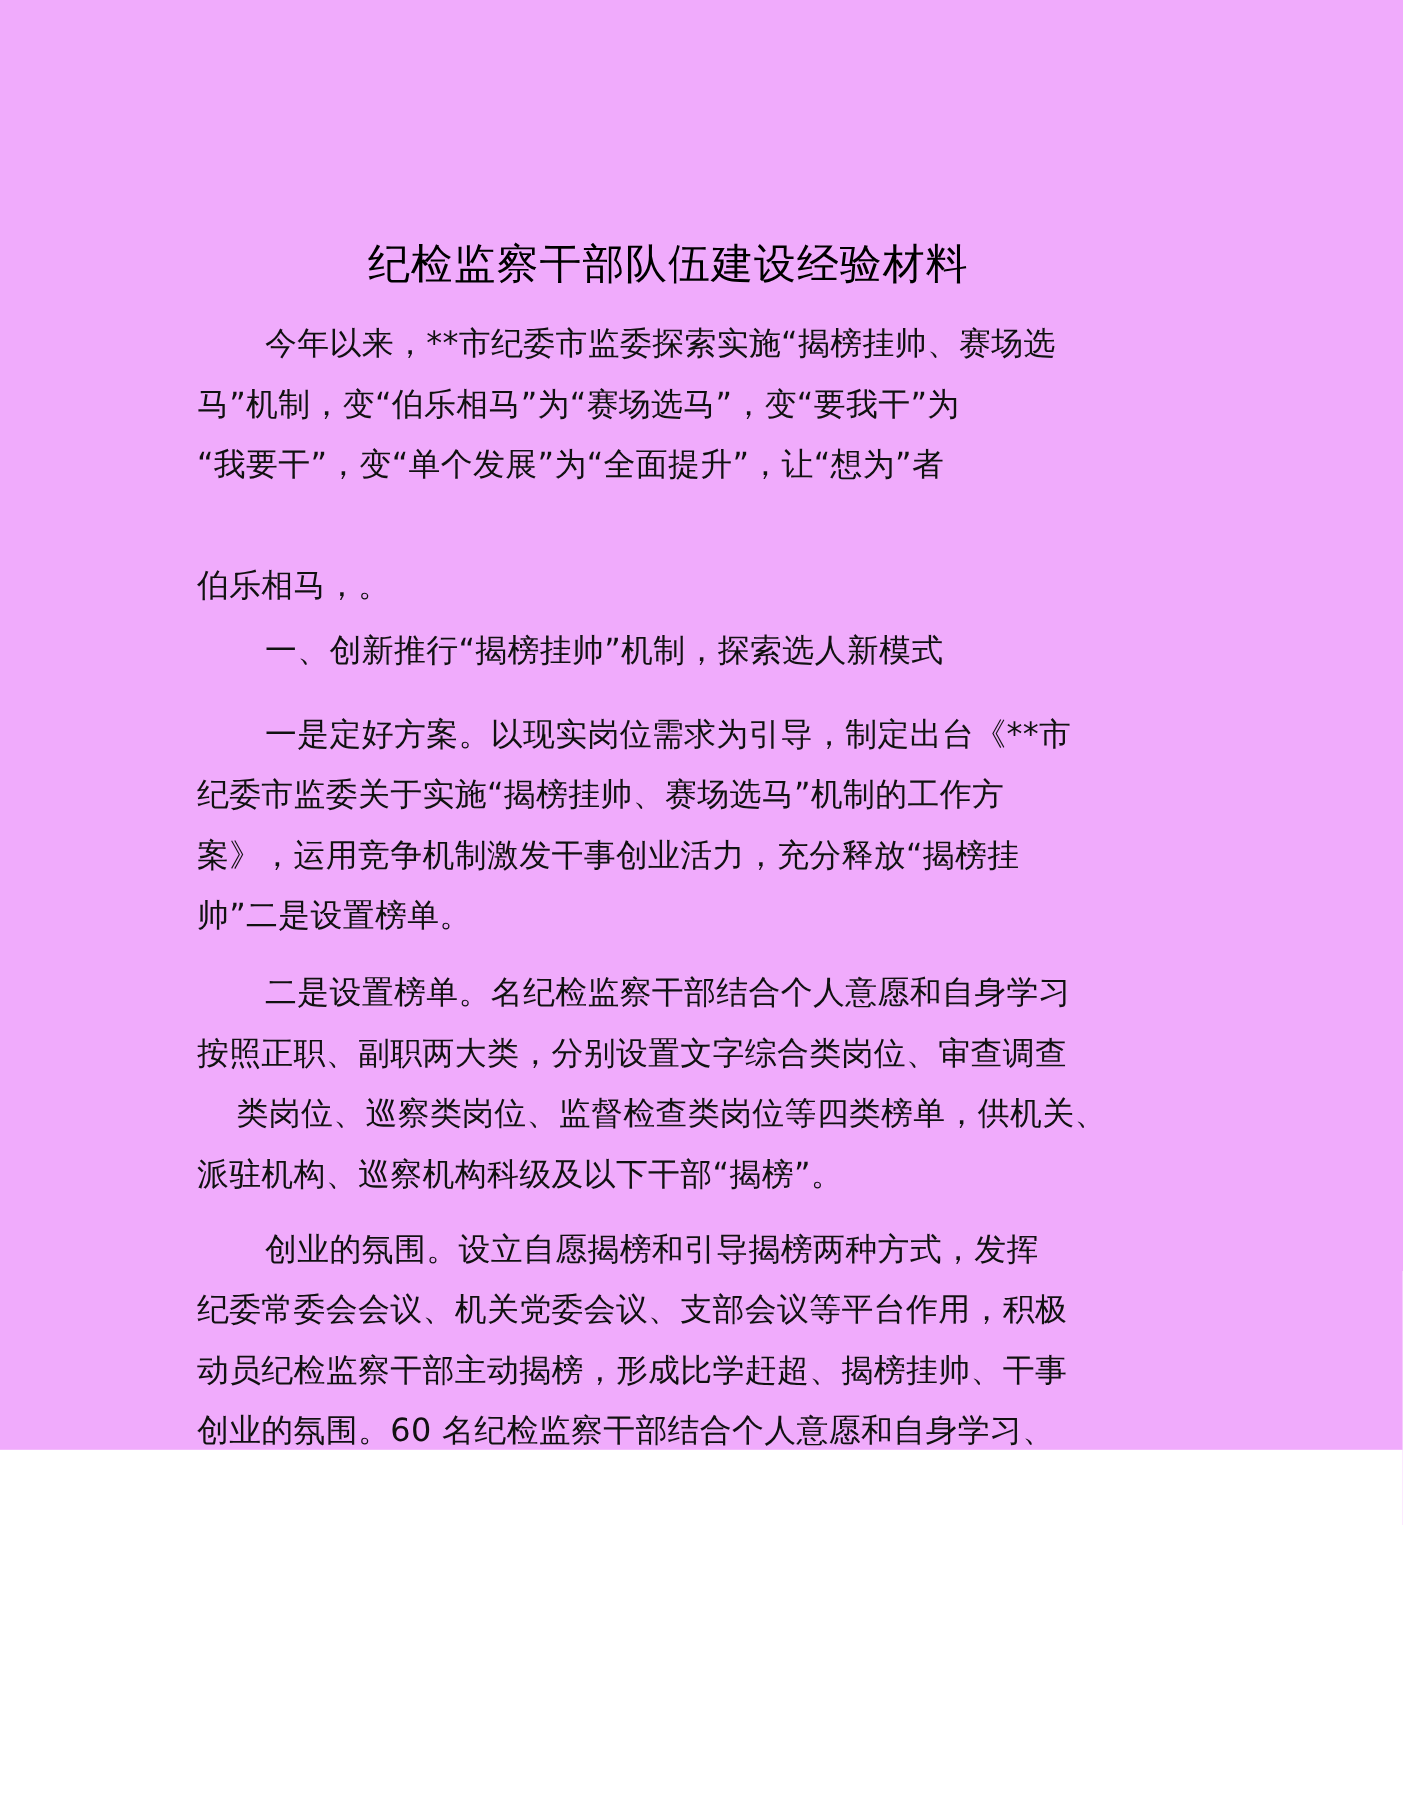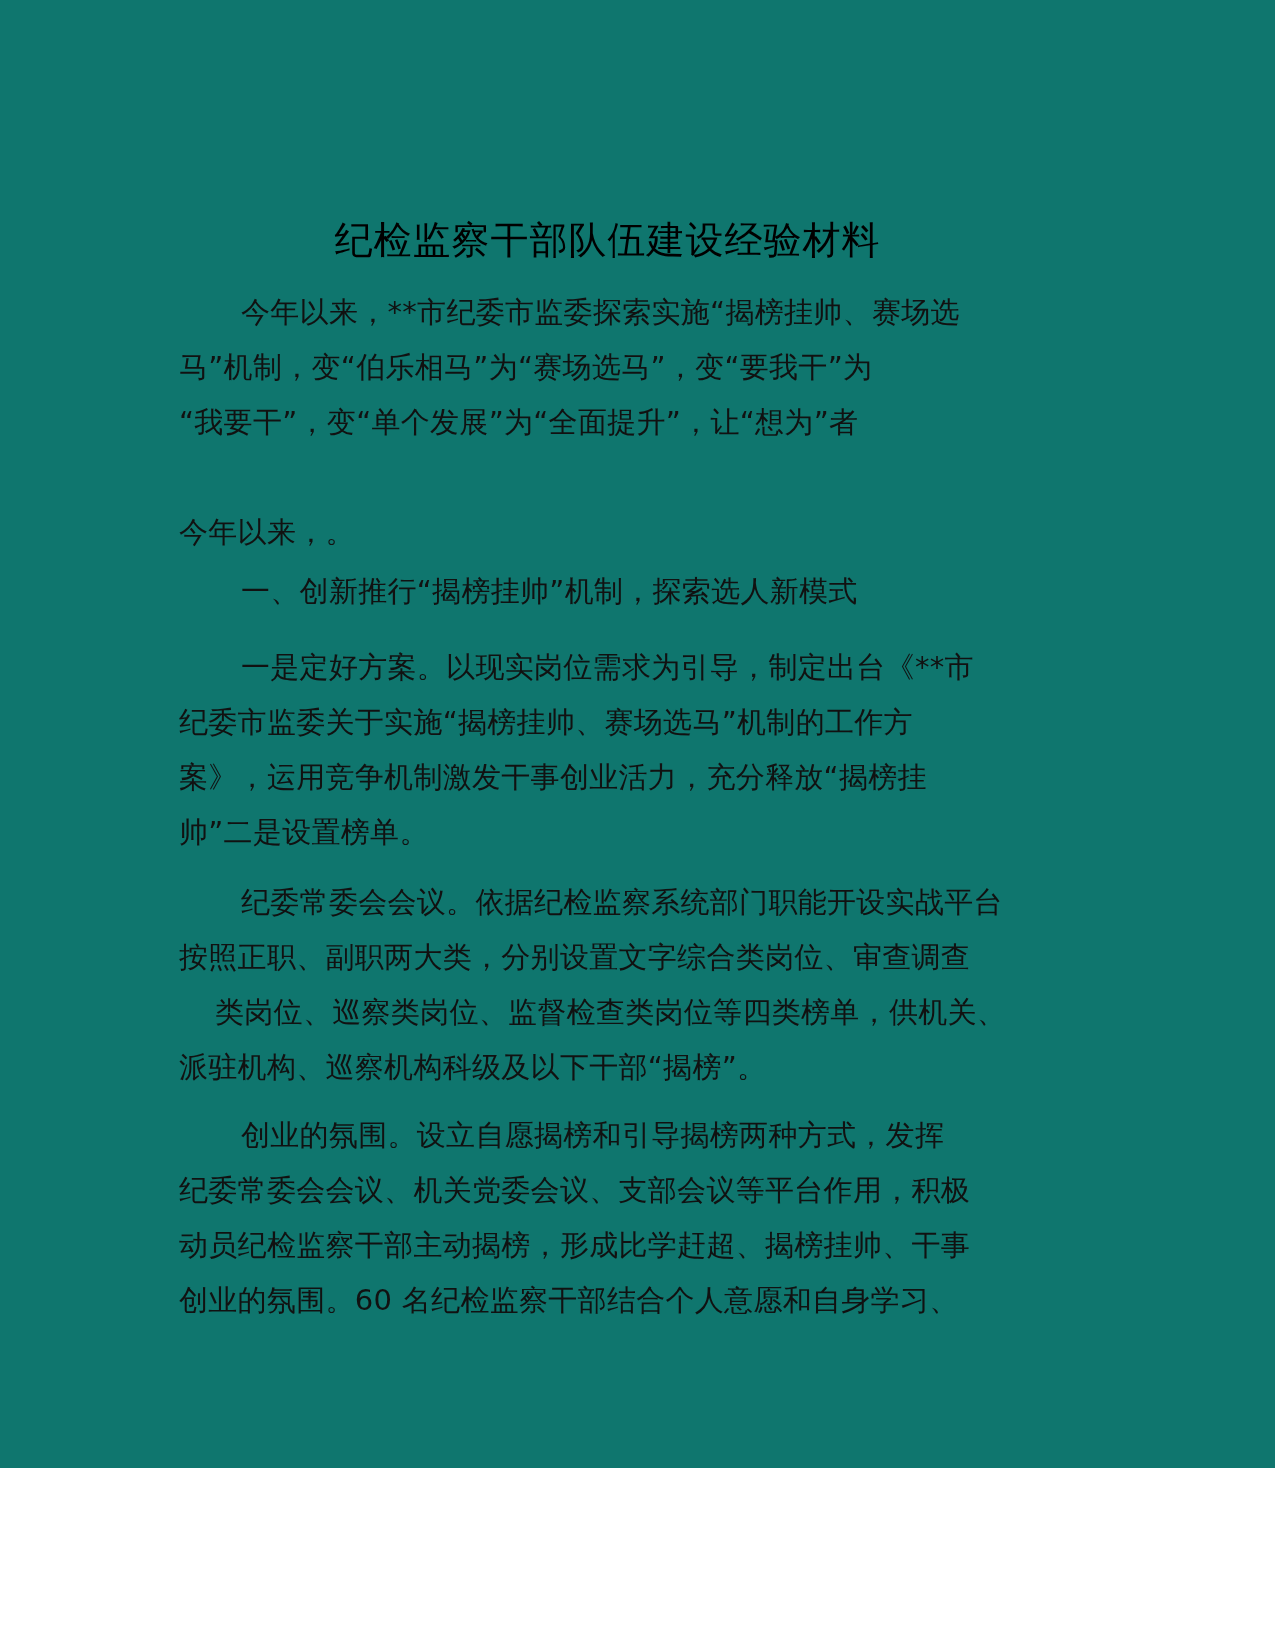--- a/index.html
+++ b/index.html
@@ -13,22 +13,22 @@
       position: relative;
       overflow: hidden;
       font-family: "DejaVu Sans", "Liberation Sans", sans-serif;
       color: #111111;
     }
     .page {
       position: absolute;
       left: 0;
       top: 0;
       width: 1275px;
-      height: 1468px;
-      background: #0f766e;
+      height: 1318px;
+      background: #f0abfc;
     }
     .title {
       position: absolute;
       left: 0;
       top: 212px;
       width: 1215px;
       text-align: center;
       font-size: 38px;
       line-height: 56px;
       letter-spacing: 1px;
@@ -51,30 +51,30 @@
 </head>
 <body>
 
 <div class="page">
 
   <div class="title">纪检监察干部队伍建设经验材料</div>
 
   <div class="line" style="top:345px;">马”机制，变“伯乐相马”为“赛场选马”，变“要我干”为</div>
   <div class="line indent" style="top:290px;">今年以来，**市纪委市监委探索实施“揭榜挂帅、赛场选</div>
   <div class="line" style="top:400px;">“我要干”，变“单个发展”为“全面提升”，让“想为”者</div>
-  <div class="line" style="top:510px;">今年以来，。</div>
+  <div class="line" style="top:510px;">伯乐相马，。</div>
 
   <div class="line indent" style="top:569px;">一、创新推行“揭榜挂帅”机制，探索选人新模式</div>
 
   <div class="line indent" style="top:645px;">一是定好方案。以现实岗位需求为引导，制定出台《**市</div>
   <div class="line" style="top:700px;">纪委市监委关于实施“揭榜挂帅、赛场选马”机制的工作方</div>
   <div class="line" style="top:755px;">案》，运用竞争机制激发干事创业活力，充分释放“揭榜挂</div>
   <div class="line" style="top:810px;">帅”二是设置榜单。</div>
 
-  <div class="line indent" style="top:880px;">纪委常委会会议。依据纪检监察系统部门职能开设实战平台</div>
+  <div class="line indent" style="top:880px;">二是设置榜单。名纪检监察干部结合个人意愿和自身学习</div>
   <div class="line" style="top:935px;">按照正职、副职两大类，分别设置文字综合类岗位、审查调查</div>
   <div class="line" style="top:990px;margin-left:36px;">类岗位、巡察类岗位、监督检查类岗位等四类榜单，供机关、</div>
   <div class="line" style="top:1045px;">派驻机构、巡察机构科级及以下干部“揭榜”。</div>
 
   <div class="line indent" style="top:1113px;">创业的氛围。设立自愿揭榜和引导揭榜两种方式，发挥</div>
   <div class="line" style="top:1168px;">纪委常委会会议、机关党委会议、支部会议等平台作用，积极</div>
   <div class="line" style="top:1223px;">动员纪检监察干部主动揭榜，形成比学赶超、揭榜挂帅、干事</div>
   <div class="line" style="top:1278px;">创业的氛围。60 名纪检监察干部结合个人意愿和自身学习、</div>
 
 </div>

